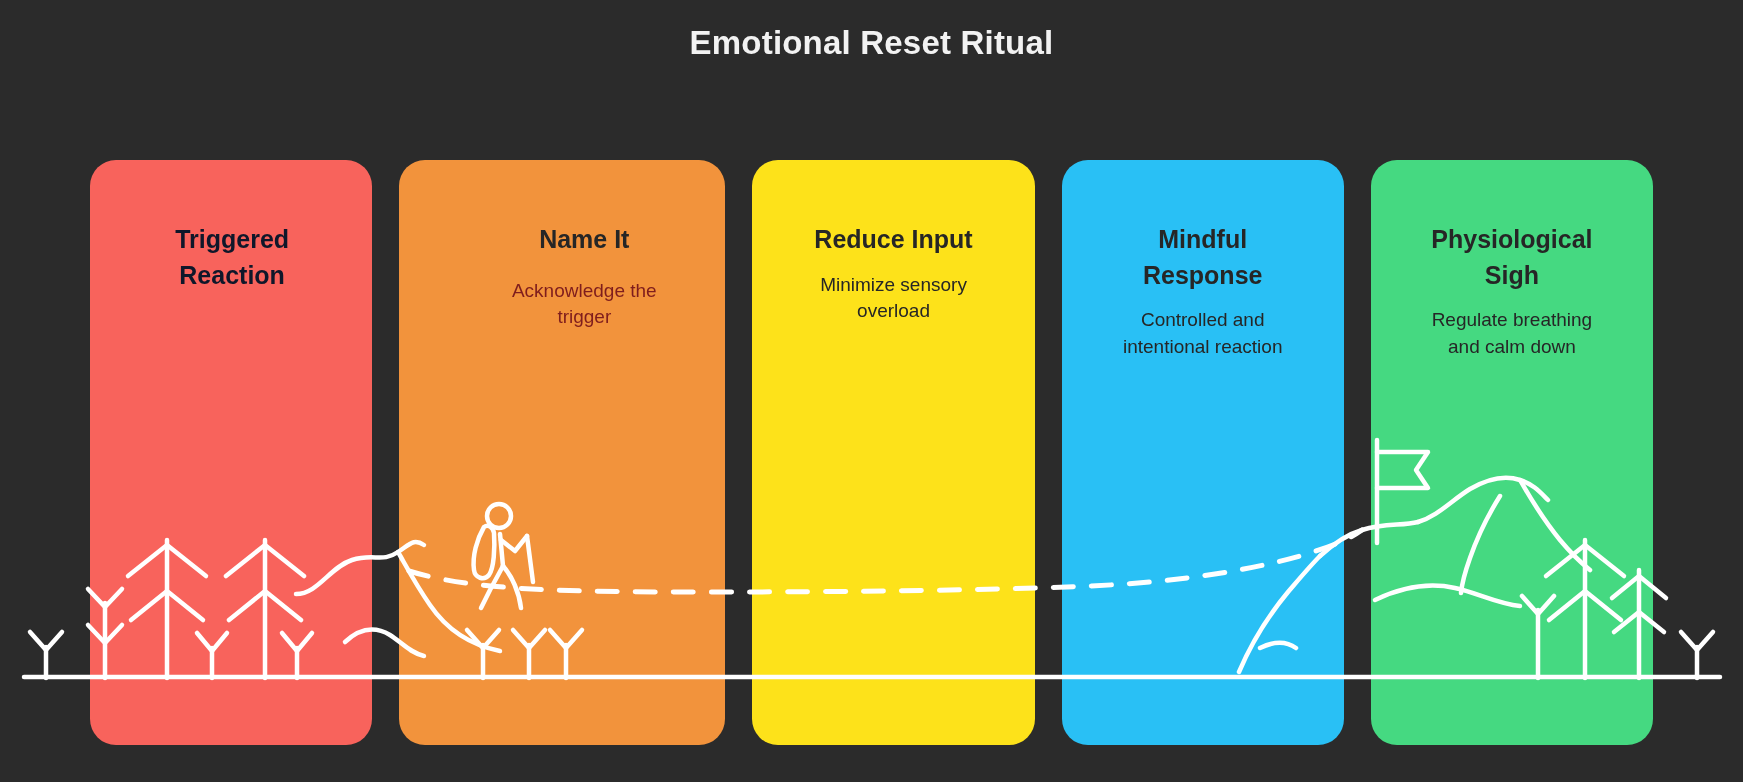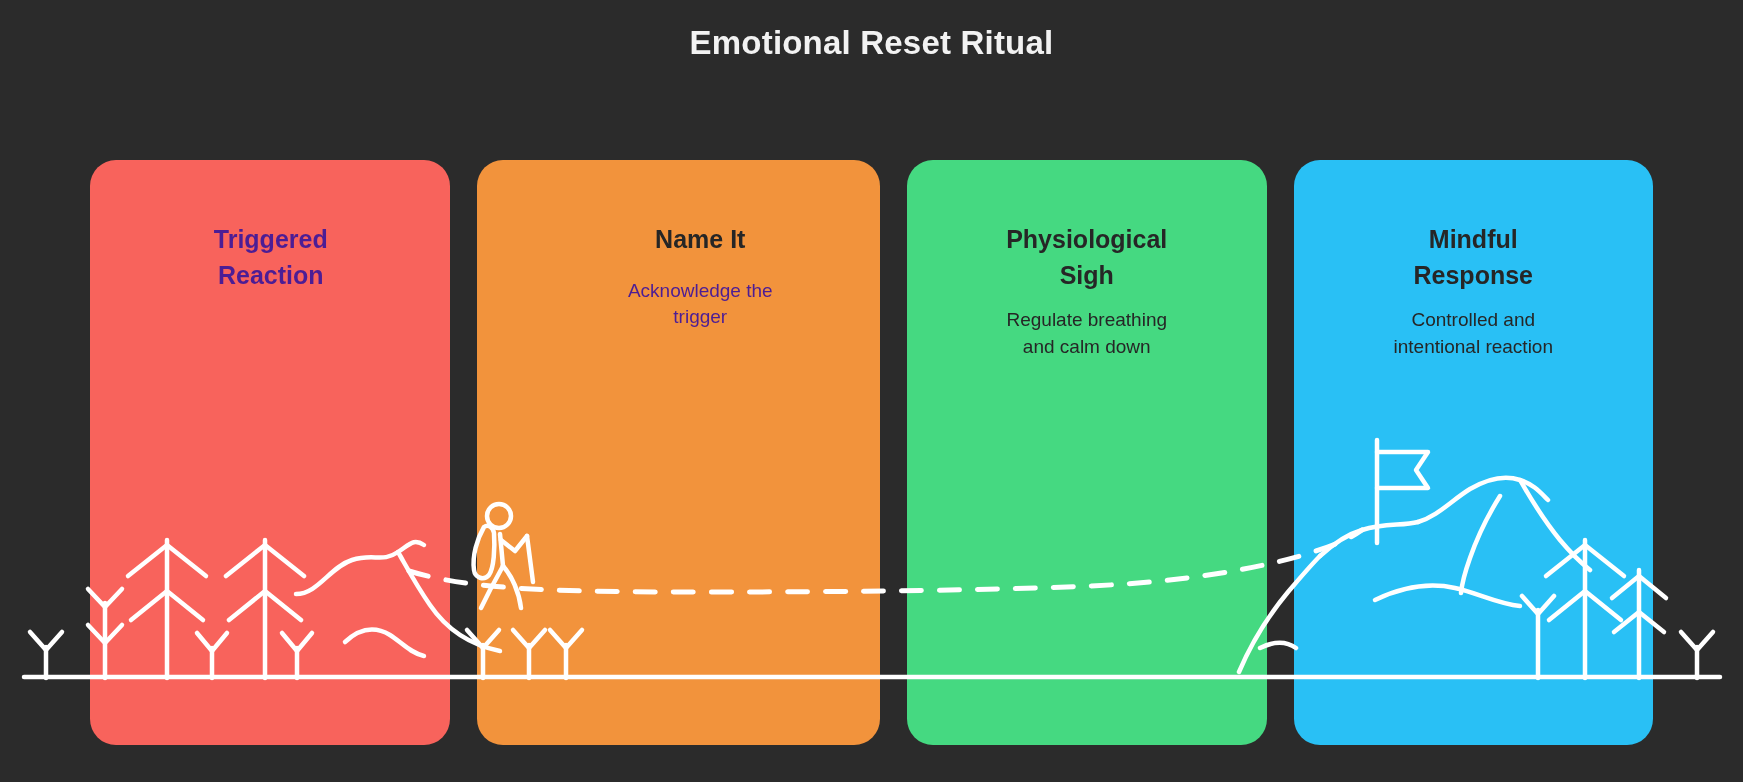--- a/index.html
+++ b/index.html
@@ -57,39 +57,44 @@
 </style>
 </head>
 <body style="background: rgb(43, 43, 43);">
 
 <div id="stage" style="background: rgb(43, 43, 43);">
 
   <div id="page-title" style="color: rgb(242, 242, 242);">Emotional Reset Ritual</div>
 
   <div id="cards">
     <div class="card" style="background: rgb(248, 99, 92);">
-      <div class="card-title" style="color: #4c1d95; padding-left: 16px;">Triggered
+      <div class="card-title" style="color: #0f172a; padding-left: 16px;">Triggered
 Reaction</div>
     </div>
     <div class="card" style="background: rgb(242, 147, 60); padding-left: 44px;">
       <div class="card-title" style="color: rgb(38, 38, 38);">Name It</div>
-      <div class="card-desc" style="color: #4c1d95; margin-top: 20px;">Acknowledge the
+      <div class="card-desc" style="color: #7f1d1d; margin-top: 20px;">Acknowledge the
 trigger</div>
+    </div>
+    <div class="card" style="background: rgb(253, 226, 26);">
+      <div class="card-title" style="color: rgb(38, 38, 38);">Reduce Input</div>
+      <div class="card-desc" style="color: rgb(38, 38, 38);">Minimize sensory
+overload</div>
+    </div>
+    <div class="card" style="background: rgb(41, 192, 245);">
+      <div class="card-title" style="color: rgb(38, 38, 38);">Mindful
+Response</div>
+      <div class="card-desc" style="color: rgb(38, 38, 38);">Controlled and
+intentional reaction</div>
     </div>
     <div class="card" style="background: rgb(69, 217, 129);">
       <div class="card-title" style="color: rgb(38, 38, 38);">Physiological
 Sigh</div>
       <div class="card-desc" style="color: rgb(38, 38, 38);">Regulate breathing
 and calm down</div>
-    </div>
-    <div class="card" style="background: rgb(41, 192, 245);">
-      <div class="card-title" style="color: rgb(38, 38, 38);">Mindful
-Response</div>
-      <div class="card-desc" style="color: rgb(38, 38, 38);">Controlled and
-intentional reaction</div>
     </div>
   </div>
 
   <svg id="art" viewBox="0 0 1743 782">
     <g fill="none" stroke="#ffffff" stroke-width="4.5" stroke-linecap="round" stroke-linejoin="round">
 
       <g>
         <path d="M46 647 L46 678"></path>
         <path d="M30 632 L46 650 L62 632"></path>
       </g>

